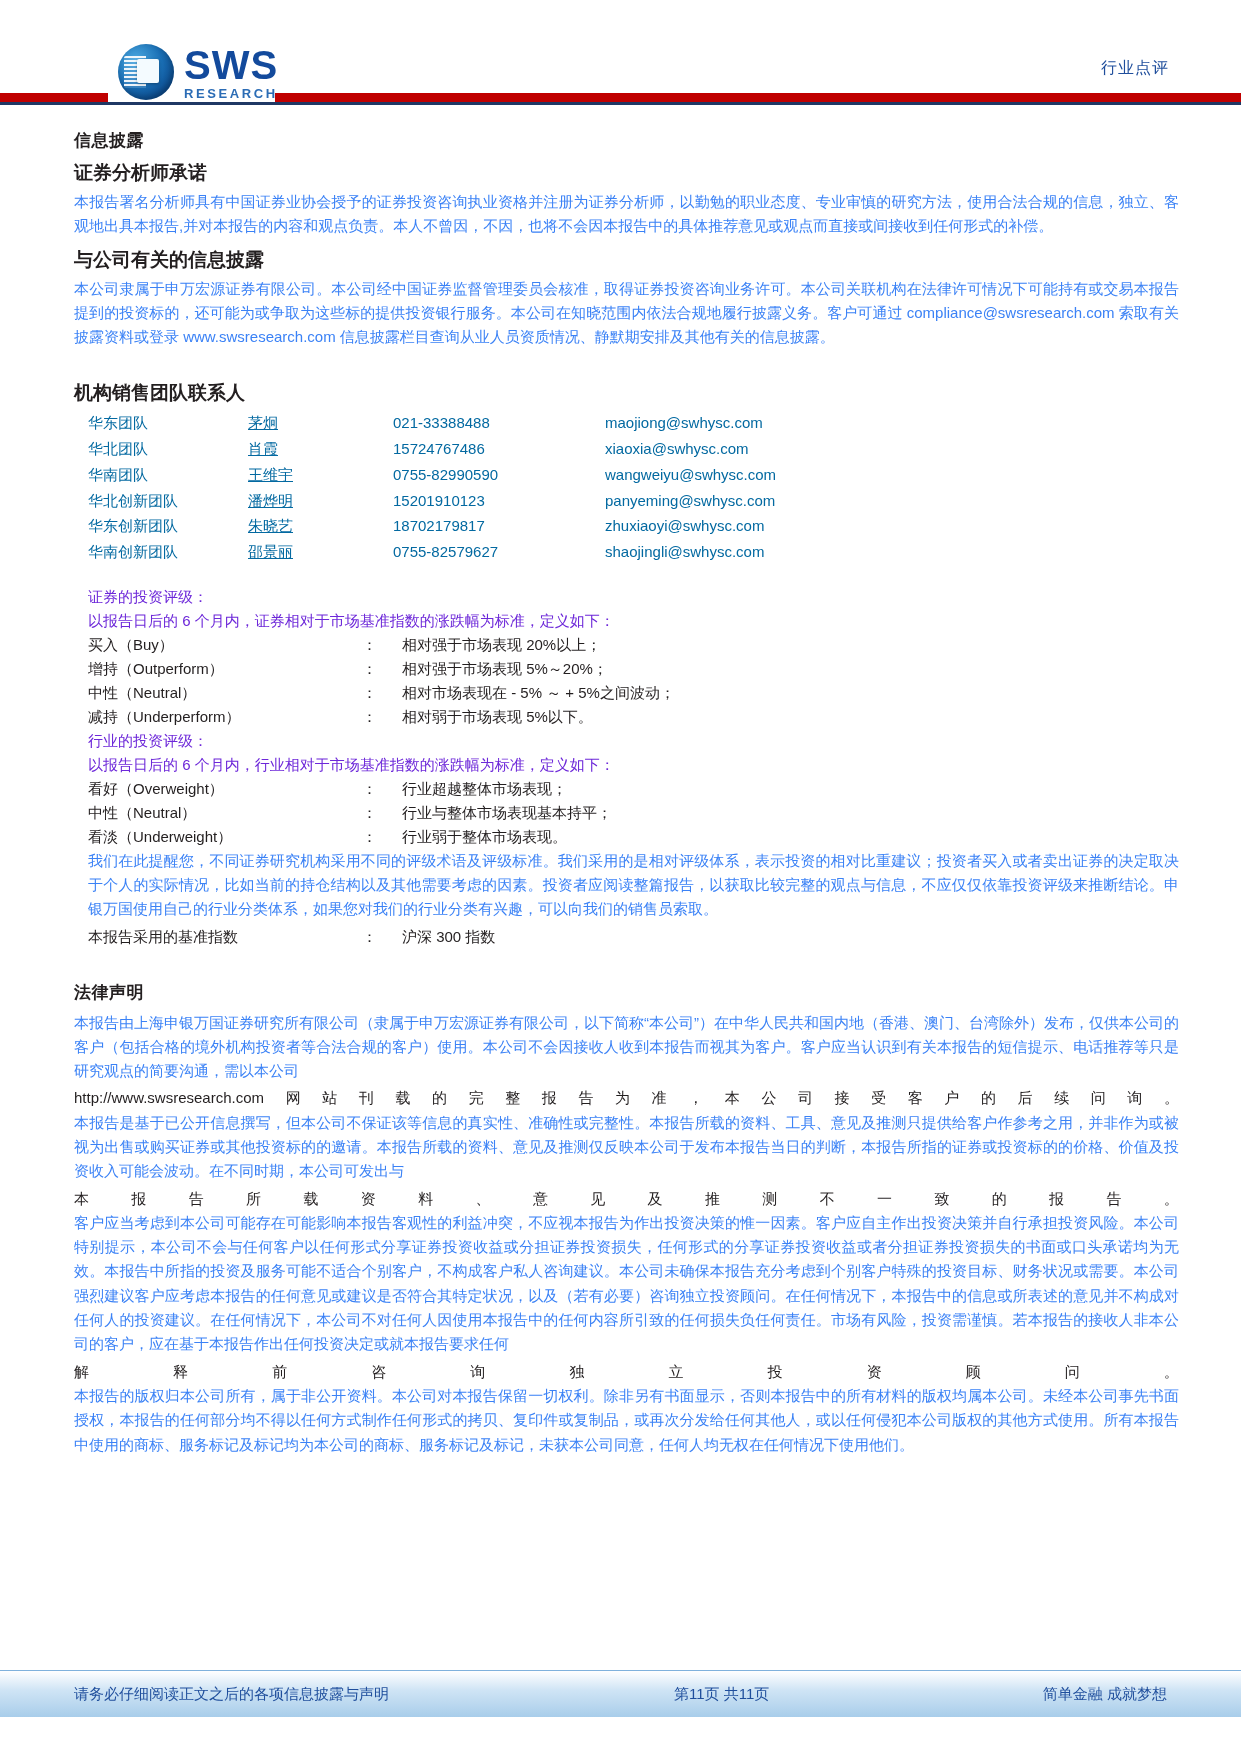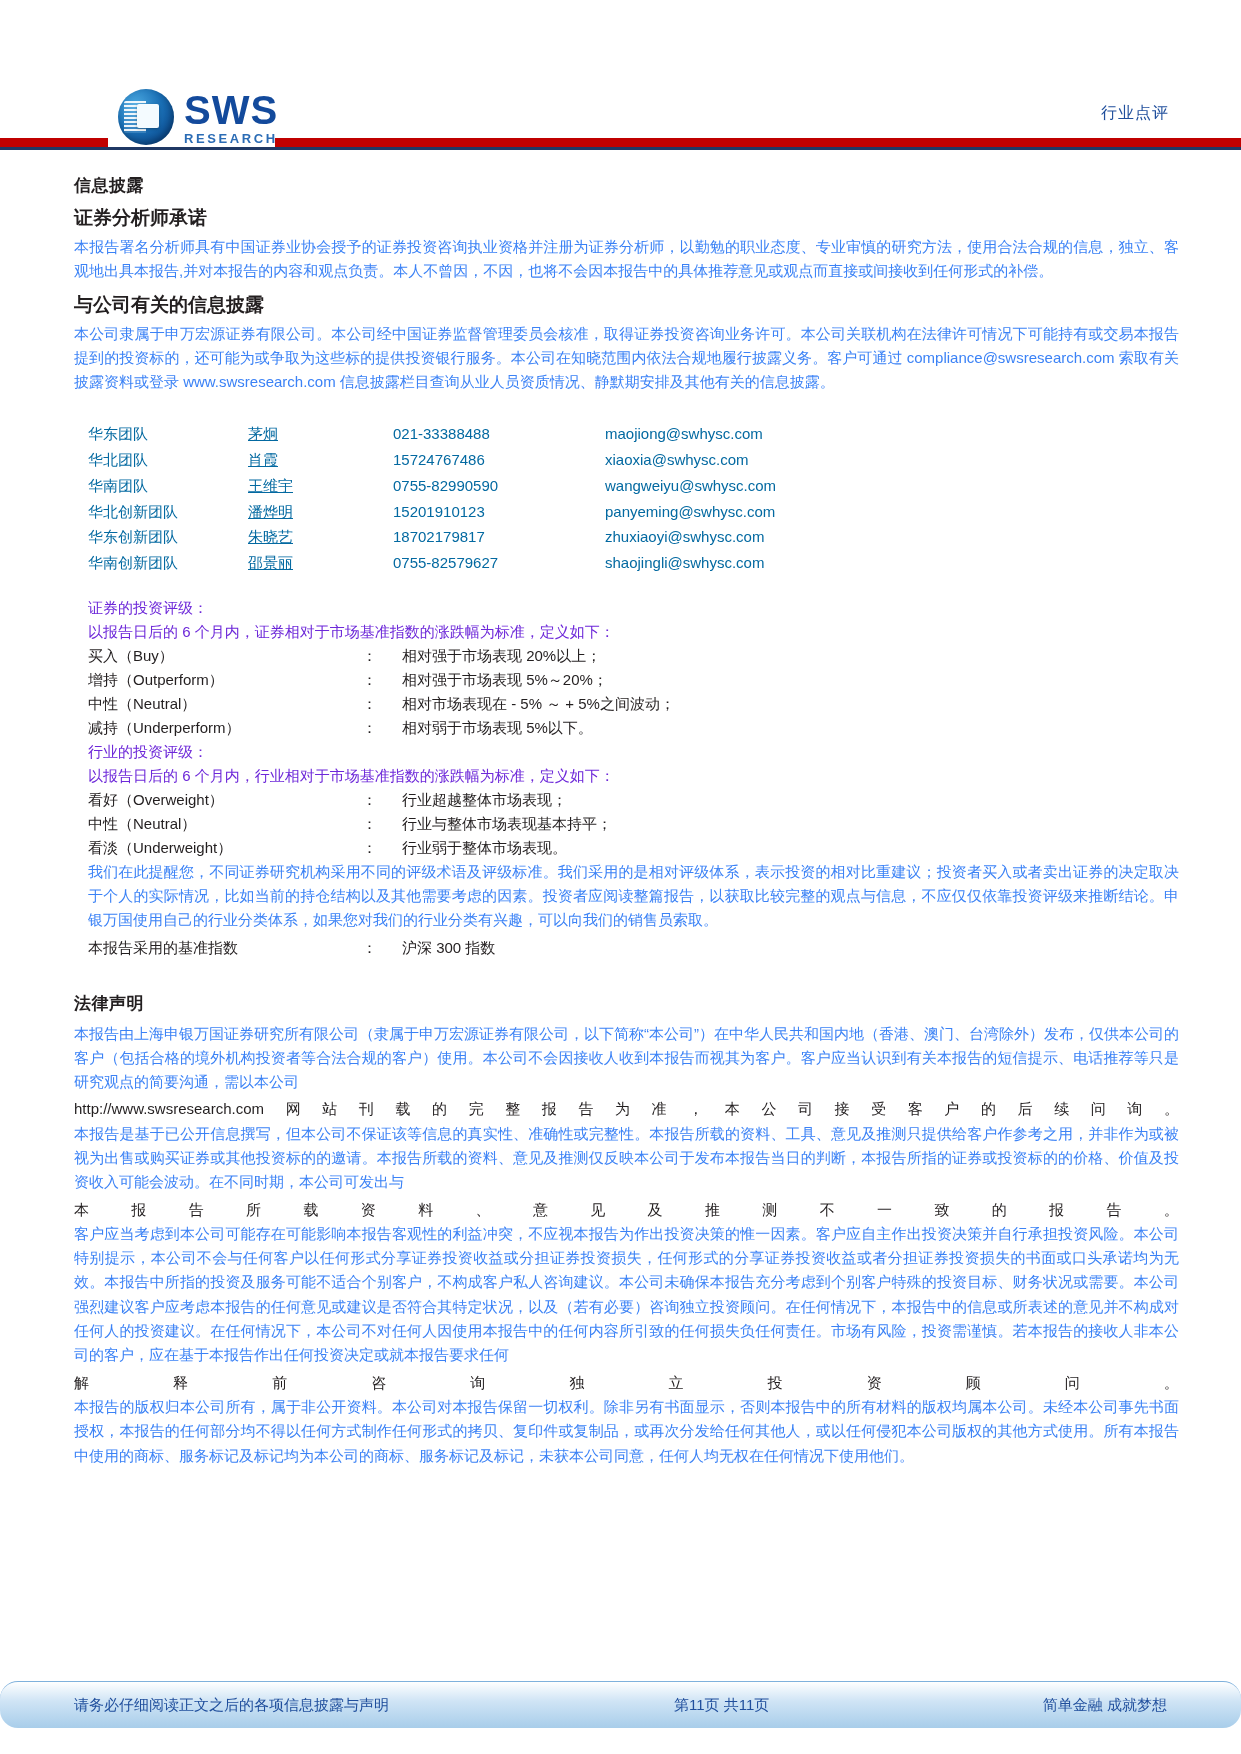--- a/index.html
+++ b/index.html
@@ -13,21 +13,20 @@
     font-family: "Liberation Sans", "DejaVu Sans", sans-serif;
     color: #231f20;
     position: relative;
     overflow: hidden;
   }
 
   
   .page-header {
     position: relative;
     height: 105px;
-    margin-top: 45px;
   }
   .logo-wrap {
     position: absolute;
     left: 118px;
     top: 44px;
     display: flex;
     align-items: center;
     gap: 10px;
   }
   .logo-mark {
@@ -172,25 +171,24 @@
     line-height: 1.62;
     display: flex;
     justify-content: space-between;
     color: #231f20;
   }
 
   
   .page-footer {
     position: absolute;
     left: 0; right: 0;
-    bottom: 26px;
+    bottom: 37px;
     height: 46px;
     background: linear-gradient(to bottom, #ffffff 0%, #cfe4f5 42%, #a8cdea 100%);
     border-top: 1px solid #7fb1dc;
-    border-radius: 18px;
   }
   .footer-inner {
     position: relative;
     height: 100%;
     padding: 0 74px;
     display: flex;
     align-items: center;
     font-size: 15px;
     color: #1f4e9c;
   }
@@ -220,20 +218,21 @@
   <h2 class="sec-title">信息披露</h2>
 
   <h3 class="sub-title">证券分析师承诺</h3>
   <p class="body-text">本报告署名分析师具有中国证券业协会授予的证券投资咨询执业资格并注册为证券分析师，以勤勉的职业态度、专业审慎的研究方法，使用合法合规的信息，独立、客观地出具本报告,并对本报告的内容和观点负责。本人不曾因，不因，也将不会因本报告中的具体推荐意见或观点而直接或间接收到任何形式的补偿。</p>
 
   <h3 class="sub-title">与公司有关的信息披露</h3>
   <p class="body-text">本公司隶属于申万宏源证券有限公司。本公司经中国证券监督管理委员会核准，取得证券投资咨询业务许可。本公司关联机构在法律许可情况下可能持有或交易本报告提到的投资标的，还可能为或争取为这些标的提供投资银行服务。本公司在知晓范围内依法合规地履行披露义务。客户可通过 compliance@swsresearch.com 索取有关披露资料或登录 www.swsresearch.com 信息披露栏目查询从业人员资质情况、静默期安排及其他有关的信息披露。</p>
 
   <div class="spacer-md"></div>
 
+  <h3 class="sub-title">机构销售团队联系人</h3>
   <table class="contacts">
     <tbody>
       <tr>
         <td class="c-team">华东团队</td>
         <td class="c-name">茅炯</td>
         <td class="c-phone">021-33388488</td>
         <td class="c-mail">maojiong@swhysc.com</td>
       </tr>
       <tr>
         <td class="c-team">华北团队</td>

